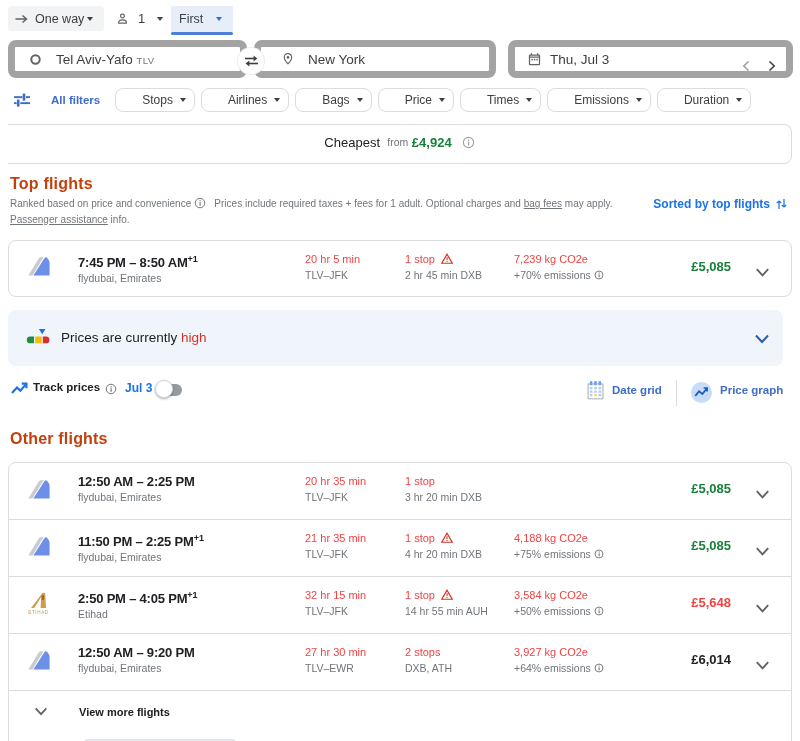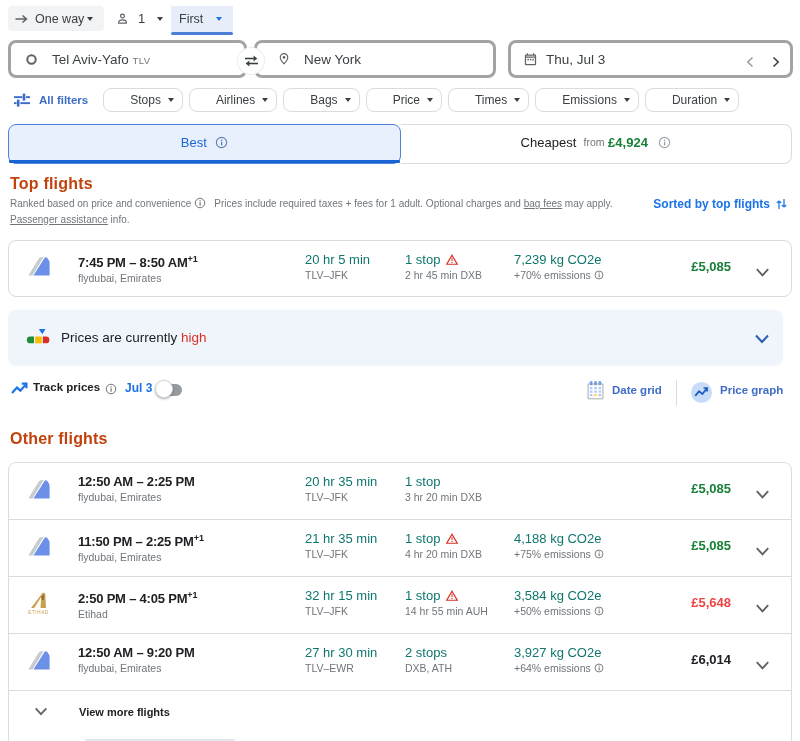--- a/index.html
+++ b/index.html
@@ -10,30 +10,30 @@
 .tchip { position:absolute; display:flex; align-items:center; font-size:12.5px; color:#3c4043;text-align:center; }
 .caret { width:0; height:0; border-left:3.5px solid transparent; border-right:3.5px solid transparent; border-top:4.5px solid #3c4043; }
 .chip-oneway { left:8px; top:6px; width:96px; height:25px; background:#f1f3f4; border-radius:4px; padding:0 11px 0 7px; }
 .chip-oneway .caret { margin-left:auto; }
 .chip-pax { left:116px; top:6px; height:25px; }
 .chip-class { left:171px; top:6px; width:62px; height:26px; background:#e8eef9; padding:0 0 0 8px; }
 .chip-class .caret { border-top-color:#1a73e8; position:absolute; left:45px; top:11px; }
 .chip-underline { position:absolute; left:171px; top:32px; width:62px; height:2.5px; background:#4e7fd6; border-radius:2px; }
 
 
-.sbox { position:absolute; border:3px solid #a3a3a3; border-radius:8px; height:38px; top:40px; display:flex; align-items:center; font-size:13.5px; color:#3c4043; }
+.sbox { position:absolute; border:7px solid #a3a3a3; border-radius:8px; height:38px; top:40px; display:flex; align-items:center; font-size:13.5px; color:#3c4043; }
 .sbox.origin { left:8px; width:239px; }
 .sbox.dest { left:254px; width:242px; }
 .sbox.date { left:508px; width:285px; }
 .swapwrap { position:absolute; left:238px; top:48px; width:26px; height:26px; background:#fff; border-radius:50%; box-shadow:0 0 0 1px #ebedef; display:flex; align-items:center; justify-content:center; z-index:3; }
 .sboxicon { margin:0 12px 0 14px; display:flex; }
 
 
 .filterrow { position:absolute; left:0; top:88px; width:800px; height:24px; display:flex; align-items:center; }
-.allfilters { display:flex; align-items:center; color:#1a73e8; font-size:12.5px; margin-left:14px; white-space:nowrap; }
+.allfilters { display:flex; align-items:center; color:#1a73e8; font-size:12.5px; margin-left:14px; white-space:nowrap;gap:12px; }
 .fchip { display:flex; align-items:center; height:24px; border:1px solid #dadce0; border-radius:8px; padding:0 8px 0 26px; font-size:12px; color:#3c4043; margin-left:6px; white-space:nowrap; }
 .fchip .caret { margin-left:7px; border-top-width:4px; }
 
 
 .tabs { position:absolute; left:8px; top:124px; width:784px; height:40px; display:flex; }
 .tab { flex:1; display:flex; align-items:center; justify-content:center; font-size:13px; padding-bottom:4px; }
 .tab-best { background:#e8f0fe; border:1px solid #4d82e0; border-radius:8px; color:#1967d2; position:relative; }
 .tab-best:after { content:""; position:absolute; left:0; right:0; bottom:0; height:3.5px; background:#1a63d2; border-radius:1px; }
 .tab-cheap { border:1px solid #dadce0; border-left:none; border-radius:0 8px 8px 0; color:#202124; }
 
@@ -41,21 +41,21 @@
 .h2 { position:absolute; left:10px; font-size:16px; font-weight:bold; color:#c2410c; letter-spacing:.2px; }
 .desc { position:absolute; left:10px; top:196px; font-size:10px; color:#70757a; line-height:15.5px; white-space:nowrap; }
 .desc u { text-decoration:underline; }
 .sorted { position:absolute; right:11px; top:196px; color:#1a73e8; font-size:12px; font-weight:bold; display:flex; align-items:center; }
 
 
 .card { position:absolute; left:8px; width:784px; border:1px solid #dadce0; border-radius:8px; background:#fff; }
 .frow { position:relative; height:57px; border-bottom:1px solid #dadce0; }
 .frow:last-child { border-bottom:none; }
 .col { position:absolute; }
-.l1 { font-size:13px; color:#0f766e; white-space:nowrap; line-height:15px; }
+.l1 { font-size:11px; color:#ef4444; white-space:nowrap; line-height:15px; }
 .l1b { font-size:13px; font-weight:bold; color:#202124; white-space:nowrap; line-height:15px; letter-spacing:-0.2px; }
 .l2 { font-size:10.5px; color:#70757a; margin-top:2px; white-space:nowrap; line-height:13px; }
 .sup { font-size:9px; vertical-align:5px; letter-spacing:0; }
 .c-logo { left:19px; top:16px; }
 .c-time { left:69px; top:11px; }
 .c-dur { left:296px; top:11px; }
 .c-stops { left:396px; top:11px; }
 .c-co2 { left:505px; top:11px; }
 .c-price { right:60px; top:18px; font-size:13px; font-weight:bold; color:#188038; }
 .c-chev { right:21px; top:22px; }
@@ -170,27 +170,20 @@
   <div class="fchip" style="margin-left:15px">Stops<span class="caret"></span></div>
   <div class="fchip">Airlines<span class="caret"></span></div>
   <div class="fchip">Bags<span class="caret"></span></div>
   <div class="fchip">Price<span class="caret"></span></div>
   <div class="fchip">Times<span class="caret"></span></div>
   <div class="fchip">Emissions<span class="caret"></span></div>
   <div class="fchip">Duration<span class="caret"></span></div>
 </div>
 
 <div class="tabs">
-  <div class="tab tab-best">Best
-    <svg width="13" height="13" viewBox="0 0 24 24" style="margin-left:8px">
-        <circle cx="12" cy="12" r="9.5" fill="none" stroke="#5f80b0" stroke-width="2"></circle>
-        <rect x="11" y="10.5" width="2.4" height="7" fill="#5f80b0"></rect>
-        <rect x="11" y="6.5" width="2.4" height="2.4" fill="#5f80b0"></rect>
-      </svg>
-  </div>
   <div class="tab tab-cheap">Cheapest&nbsp;&nbsp;<span style="font-size:10.5px;color:#70757a">from</span>&nbsp;<span style="color:#188038;font-weight:bold">£4,924</span>
     <svg width="13" height="13" viewBox="0 0 24 24" style="margin-left:10px">
         <circle cx="12" cy="12" r="9.5" fill="none" stroke="#9aa0a6" stroke-width="2"></circle>
         <rect x="11" y="10.5" width="2.4" height="7" fill="#9aa0a6"></rect>
         <rect x="11" y="6.5" width="2.4" height="2.4" fill="#9aa0a6"></rect>
       </svg>
   </div>
 </div>
 
 <div class="h2" style="top:175px">Top flights</div>

